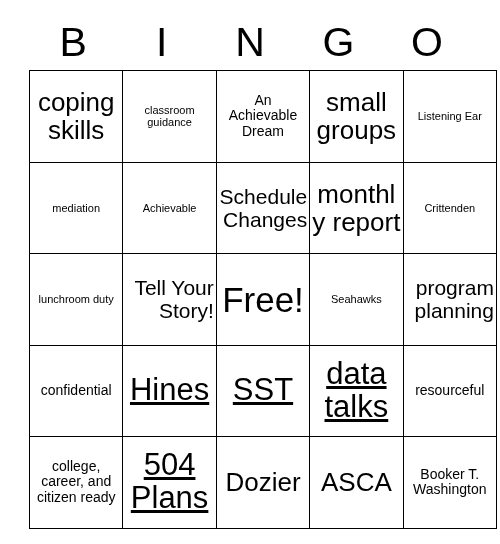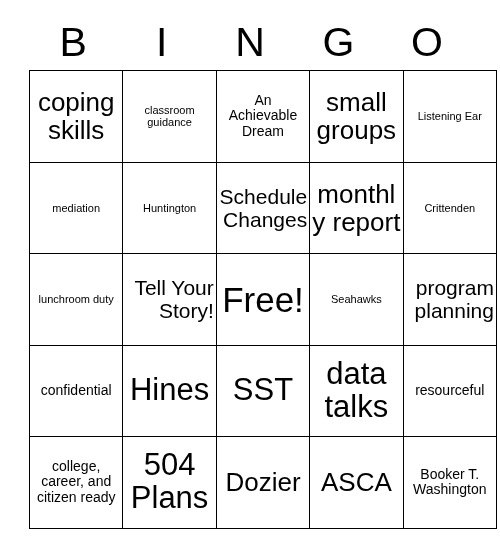--- a/index.html
+++ b/index.html
@@ -58,21 +58,21 @@
     line-height: 1.06;
   }
   .cell-text {
     display: block;
     width: 100%;
   }
   .fs-s    { font-size: 14px;   line-height: 1.12; }
   .fs-m    { font-size: 11px;   line-height: 1.12; }
   .fs-l    { font-size: 21px;   line-height: 1.10; text-align: right; }
   .fs-xl   { font-size: 26px;   line-height: 1.08; }
-  .fs-xxl  { font-size: 31px;   line-height: 1.06; }
+  .fs-xxl  { font-size: 31px;   line-height: 1.06; text-decoration: underline; }
   .fs-free { font-size: 35px;   line-height: 1.06; }
 </style>
 </head>
 <body>
 
 <div id="card">
 
   <div id="header-row">
     <div class="header-cell">B</div>
     <div class="header-cell">I</div>
@@ -98,21 +98,21 @@
           </td>
         <td>
             <span class="cell-text fs-m">Listening Ear</span>
           </td>
       </tr>
       <tr>
         <td>
             <span class="cell-text fs-m">mediation</span>
           </td>
         <td>
-            <span class="cell-text fs-m">Huntington</span>
+            <span class="cell-text fs-m">Achievable</span>
           </td>
         <td>
             <span class="cell-text fs-l">Schedule Changes</span>
           </td>
         <td>
             <span class="cell-text fs-xl">monthly report</span>
           </td>
         <td>
             <span class="cell-text fs-m">Crittenden</span>
           </td>

